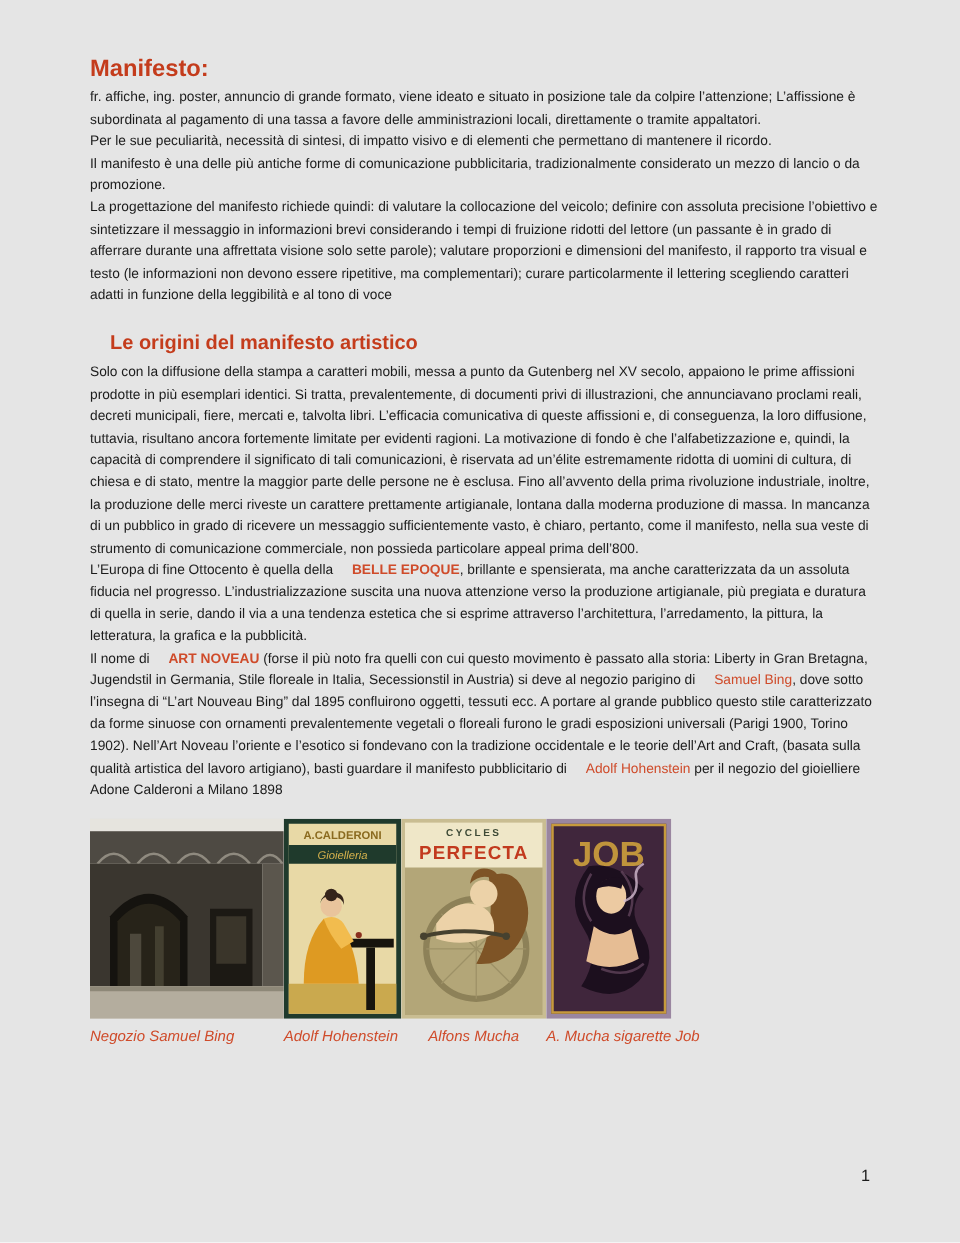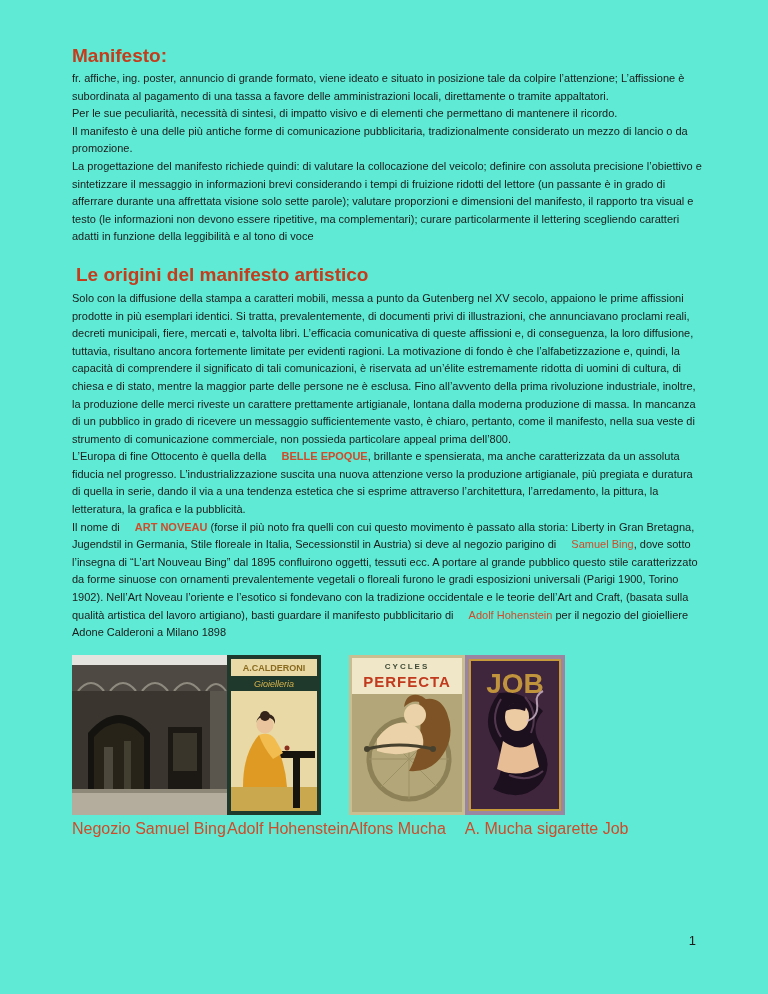--- a/index.html
+++ b/index.html
@@ -1,64 +1,65 @@
 <!DOCTYPE html>
 <html><head>
 <meta charset="utf-8">
 <style>
   * { box-sizing: border-box; }
   html, body { margin: 0; padding: 0; background: #ffffff; }
   .page {
     position: relative;
     width: 768px;
     height: 994px;
-    background: #5eead4;
+    background: #e5e5e5;
     overflow: hidden;
     font-family: "Liberation Sans", "DejaVu Sans", sans-serif;
     color: #1b1b1b;
   }
   .content { padding: 44px 66px 0 72px; }
   .h1 {
     font-size: 19px;
     line-height: 23px;
     font-weight: bold;
     margin: 0 0 3px 0;
     color: #c43c1c;
   }
   .h2 {
-    font-size: 19px;
+    font-size: 16px;
     line-height: 23px;
     font-weight: bold;
-    margin: 17px 0 4px 4px;
+    margin: 17px 0 4px 16px;
     color: #c43c1c;
   }
   p.body {
     margin: 0;
     font-size: 11px;
     line-height: 17.6px;
     color: #1b1b1b;
   }
   .accent { color: #cf4b2a; padding-left: 12px; }
   .bold { font-weight: bold; }
   .figures {
     display: flex;
     align-items: flex-start;
     margin-top: 13px;
   }
   figure.fig { margin: 0; padding: 0; }
   .fig svg { display: block; }
   .fig-1 { margin-right: 13px; }
   .fig-2 { margin-right: 86px; }
-  .fig-3 { margin-right: 19px; }
+  .fig-3 { margin-right: 19px; text-align: center; }
   .caption {
-    font-size: 16px;
+    font-size: 12px;
     line-height: 14px;
     color: #cf4b2a;
     margin-top: 7px;
     white-space: nowrap;
+    font-style: italic;
   }
   .page-number {
     position: absolute;
     right: 72px;
     bottom: 46px;
     font-size: 13px;
     color: #1b1b1b;
   }
 </style>
 </head>

